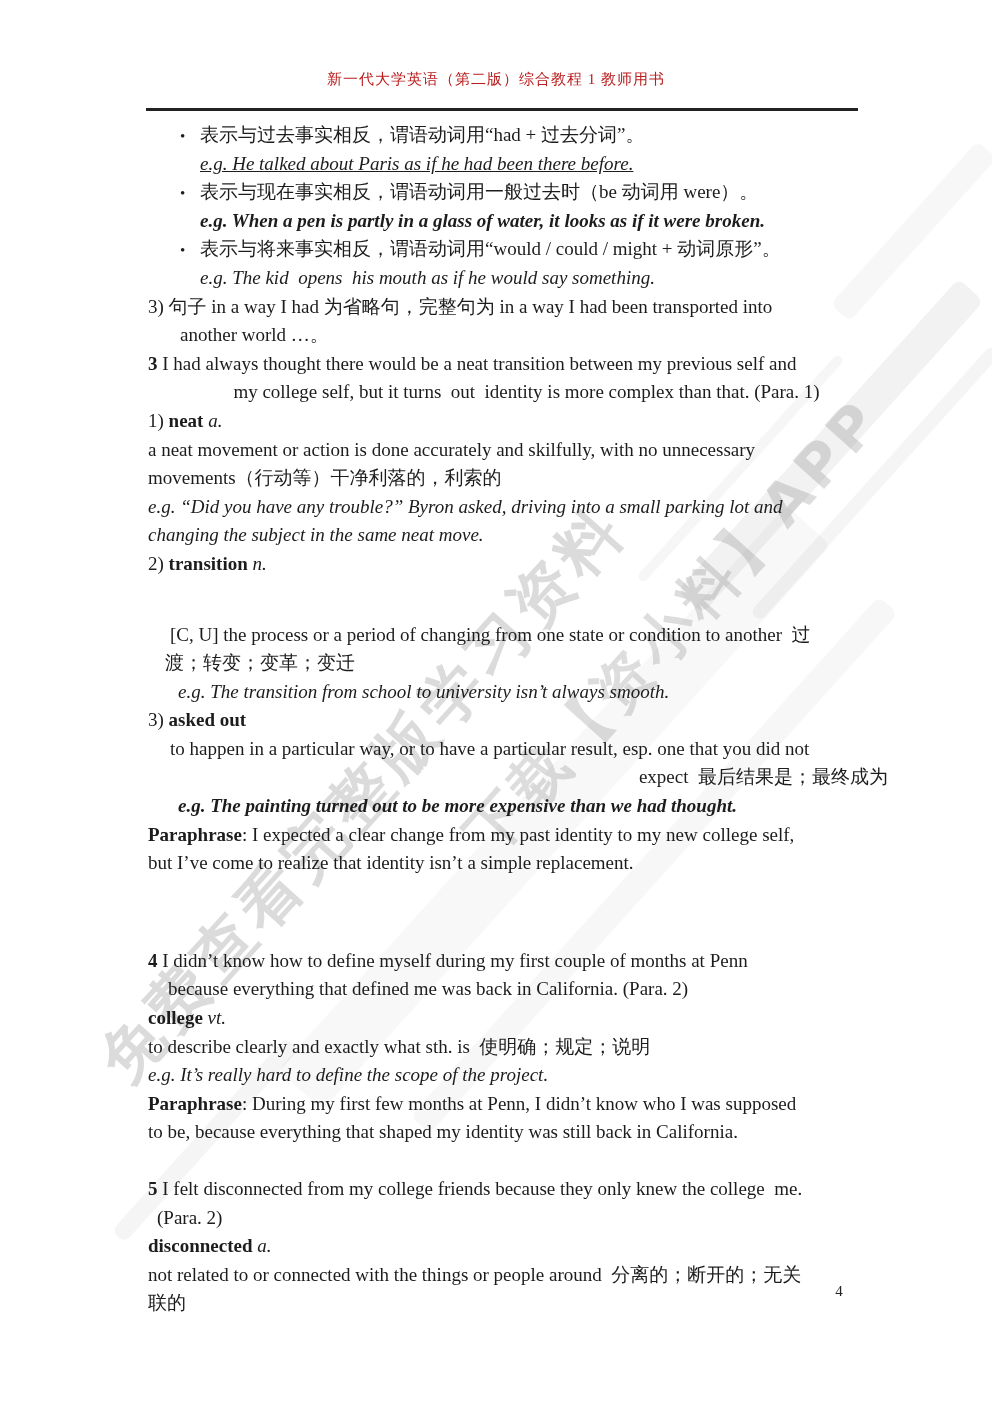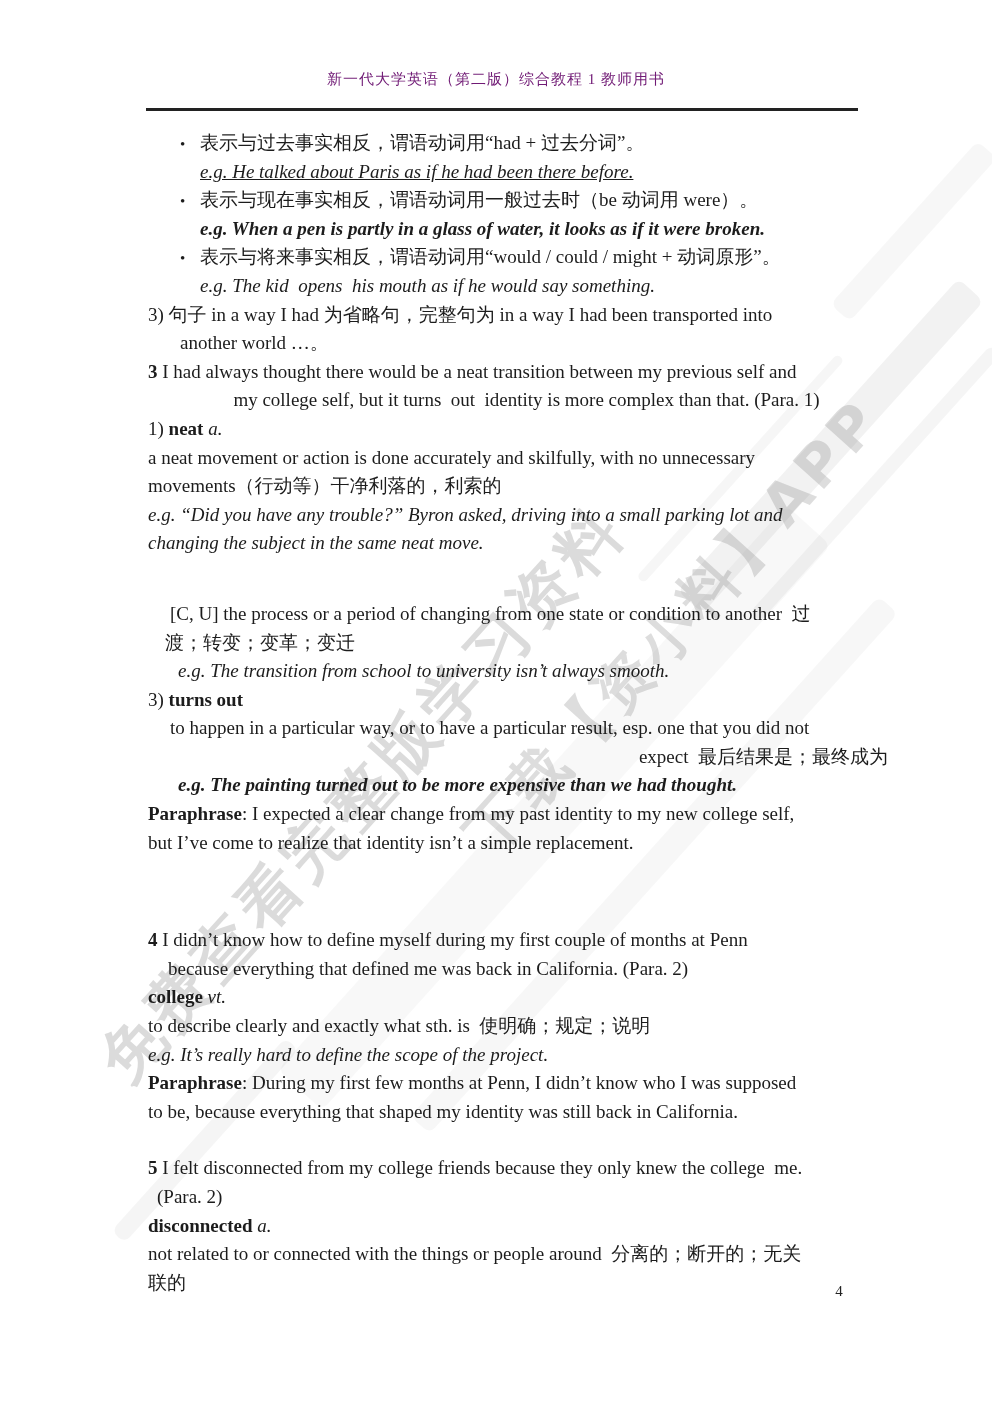--- a/index.html
+++ b/index.html
@@ -8,29 +8,29 @@
     width:992px;height:1403px;
     background:#ffffff;
     margin:0 auto;
     overflow:hidden;
     font-family:"Liberation Serif","DejaVu Serif",serif;
     color:#1c1c1c;
   }
   
   .header{
     position:absolute;left:0;top:70px;width:100%;
-    text-align:center;font-size:15px;letter-spacing:1px;color:#701a75;
+    text-align:center;font-size:15px;letter-spacing:1px;color:#b91c1c;
   }
   .divider{
     position:absolute;left:146px;top:108px;width:712px;height:2.5px;
     background:#222;
   }
   
   .content{
-    position:absolute;left:148px;top:129px;width:740px;
+    position:absolute;left:148px;top:121px;width:740px;
     font-size:19px;z-index:2;
   }
   .line{height:28.6px;line-height:28.6px;white-space:pre;}
   .line span.b{font-weight:700;}
   .line span.i{font-style:italic;}
   .bullet-glyph{display:inline-block;width:20px;font-size:15px;}
   
   .pagenum{
     position:absolute;left:826px;top:1283px;width:26px;
     text-align:center;font-size:15px;color:#222;z-index:2;
@@ -83,24 +83,25 @@
       <div class="line" style="padding-left: 52px;"><span class="i">e.g. The kid  opens  his mouth as if he would say something.</span></div>
       <div class="line"><span>3) 句子 in a way I had 为省略句，完整句为 in a way I had been transported into</span></div>
       <div class="line" style="padding-left: 32px;"><span>another world …。</span></div>
       <div class="line" style=""><span class="b">3</span><span> I had always thought there would be a neat transition between my previous self and</span></div>
       <div class="line" style="padding-left: 17px; text-align: center;"><span>my college self, but it turns  out  identity is more complex than that. (Para. 1)</span></div>
       <div class="line"><span>1) </span><span class="b">neat</span><span> </span><span class="i">a.</span></div>
       <div class="line"><span>a neat movement or action is done accurately and skilfully, with no unnecessary</span></div>
       <div class="line"><span>movements（行动等）干净利落的，利索的</span></div>
       <div class="line"><span class="i">e.g. “Did you have any trouble?” Byron asked, driving into a small parking lot and</span></div>
       <div class="line"><span class="i">changing the subject in the same neat move.</span></div>
+      <div class="line"><span>2) </span><span class="b">transition</span><span> </span><span class="i">n.</span></div>
       <div class="line" style="padding-left: 22px; margin-top: 42px;"><span>[C, U] the process or a period of changing from one state or condition to another  过</span></div>
       <div class="line" style="padding-left: 17px;"><span>渡；转变；变革；变迁</span></div>
       <div class="line" style="padding-left: 30px;"><span class="i">e.g. The transition from school to university isn’t always smooth.</span></div>
-      <div class="line"><span>3) </span><span class="b">turns out</span></div>
+      <div class="line"><span>3) </span><span class="b">asked out</span></div>
       <div class="line" style="padding-left: 22px;"><span>to happen in a particular way, or to have a particular result, esp. one that you did not</span></div>
       <div class="line" style="padding-left: 22px; text-align: right;"><span>expect  最后结果是；最终成为</span></div>
       <div class="line" style="padding-left: 30px; font-weight: bold;"><span class="i">e.g. The painting turned out to be more expensive than we had thought.</span></div>
       <div class="line"><span class="b">Paraphrase</span><span>: I expected a clear change from my past identity to my new college self,</span></div>
       <div class="line"><span>but I’ve come to realize that identity isn’t a simple replacement.</span></div>
       <div class="line" style="margin-top: 69px;"><span class="b">4</span><span> I didn’t know how to define myself during my first couple of months at Penn</span></div>
       <div class="line" style="padding-left: 20px;"><span>because everything that defined me was back in California. (Para. 2)</span></div>
       <div class="line"><span class="b">college</span><span> </span><span class="i">vt.</span></div>
       <div class="line"><span>to describe clearly and exactly what sth. is  使明确；规定；说明</span></div>
       <div class="line"><span class="i">e.g. It’s really hard to define the scope of the project.</span></div>

